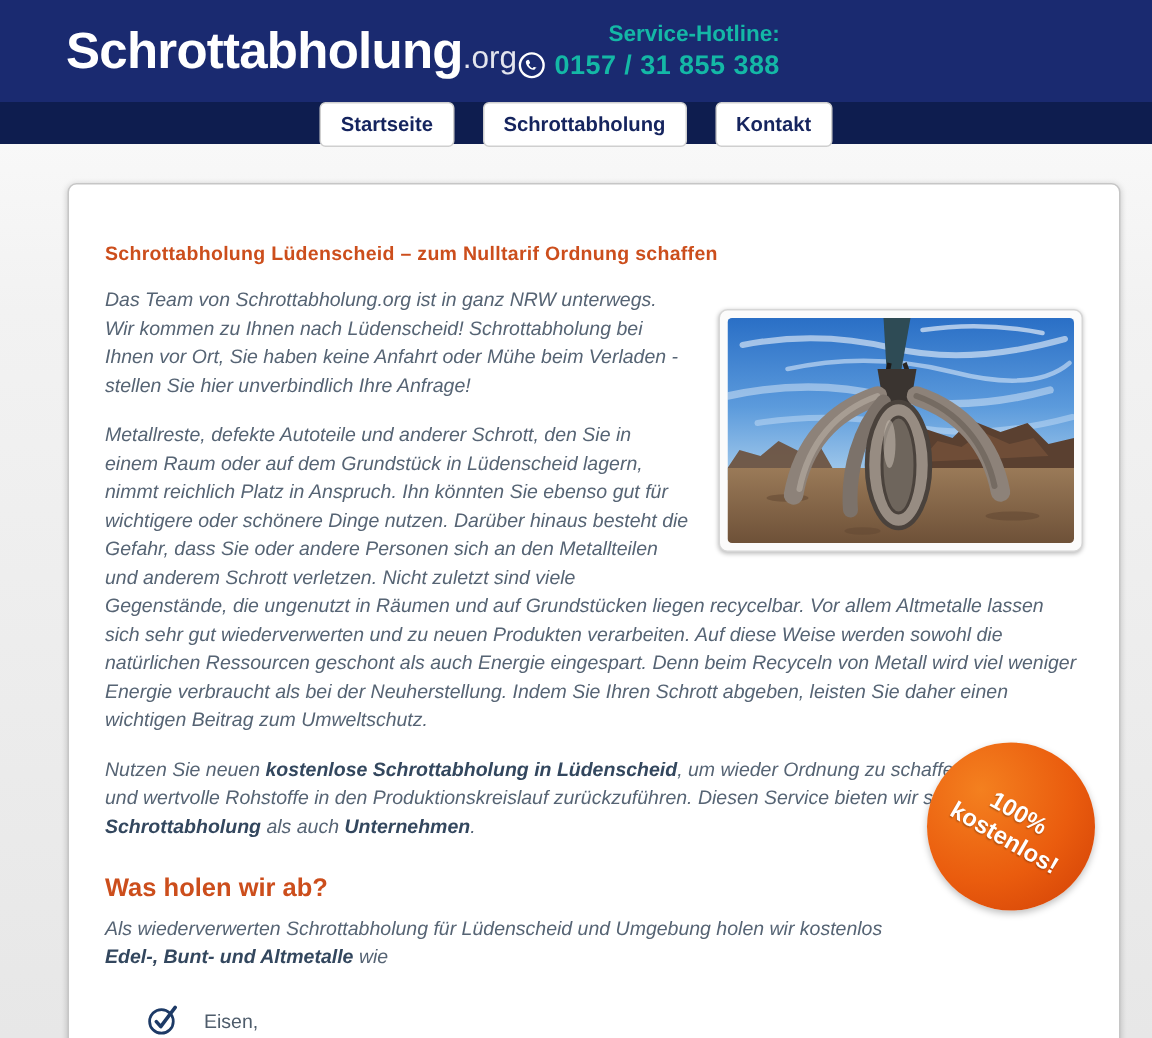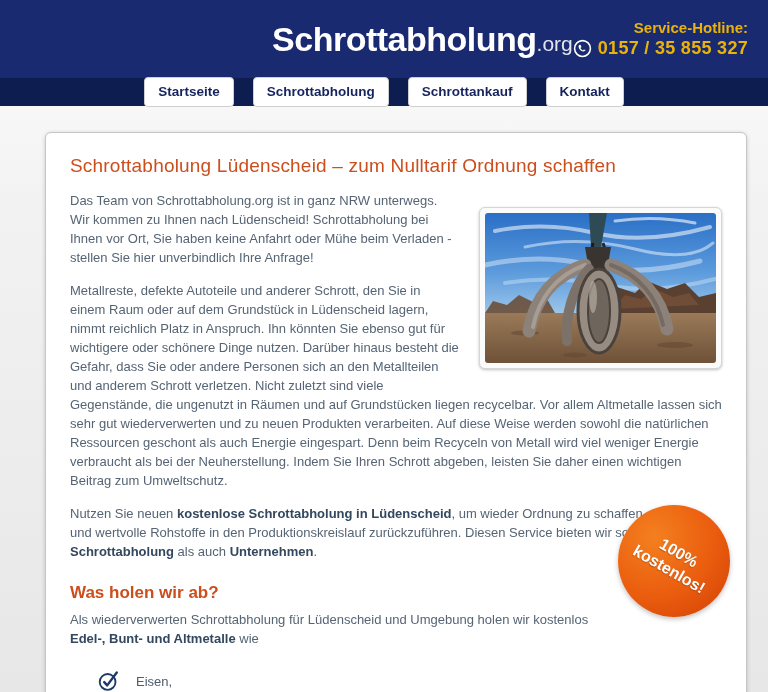--- a/index.html
+++ b/index.html
@@ -9,59 +9,59 @@
   }
   *{box-sizing:border-box; margin:0; padding:0;}
   html,body{width:768px; height:692px; overflow:hidden;}
   body{
     font-family:"Liberation Sans", sans-serif;
     background:linear-gradient(180deg,#fdfdfd 0%, #f2f2f2 30%, #e7e7e7 100%);
   }
 
   
   header{
-    height:78px; background:var(--header-bg);
-    display:flex; align-items:center; justify-content:flex-end;
+    height:68px; background:var(--header-bg);
+    display:flex; align-items:center; justify-content:flex-start;
     padding:0 20px 0 44px;
   }
   .logo{color:#fff; cursor:pointer; white-space:nowrap;}
   .logo .brand-name{font-size:34px; font-weight:bold; letter-spacing:-0.5px;}
   .logo .brand-tld{font-size:21px; font-weight:400; color:rgba(255,255,255,.88);}
-  .hotline{color:#eab308; text-align:right; line-height:1.3;}
+  .hotline{color:#14b8a6; text-align:right; line-height:1.3;}
   .hotline-label{font-size:15px; font-weight:bold;}
   .hotline-row{display:flex; align-items:center; justify-content:flex-end; gap:6px;}
   .hotline-number{font-size:18px; font-weight:bold; letter-spacing:.3px; cursor:pointer;}
   .phone-icon{width:19px; height:19px; flex:0 0 auto;}
 
   
   nav{
     height:28px; background:var(--nav-bg);
-    display:flex; align-items:center; justify-content:center; gap:19px;
+    display:flex; align-items:flex-start; justify-content:center; gap:19px;
   }
   .nav-btn{
     background:#fff; color:var(--nav-text);
     border:1px solid #cfcfcf; border-radius:4px;
     font-family:inherit; font-size:13.5px; font-weight:bold;
     padding:7px 13px; cursor:pointer; line-height:1;
   }
 
   
   main{padding:26px 0 0 45px;}
   .card{
     position:relative; width:702px; min-height:620px;
     background:#fff; border:1px solid #c6c6c6; border-radius:6px;
     box-shadow:0 1px 4px rgba(0,0,0,.18);
     padding:22px 24px 30px 24px;
   }
   h1{
-    color:var(--accent-orange); font-size:19px; font-weight:normal;
-    letter-spacing:.2px; margin:0 0 4px 0;
+    color:var(--accent-orange); font-size:13px; font-weight:bold;
+    letter-spacing:.2px; margin:16px 0 4px 0;
   }
   .content{font-size:13px; line-height:19px; color:var(--body-text);}
-  .content p{margin:14px 0;}
+  .content p{margin:14px 0;font-style:italic;}
   .content b{color:var(--bold-text); font-weight:bold;}
 
   
   .photo-frame{
     float:right; width:243px; height:162px;
     margin:16px 0 10px 20px; padding:5px;
     background:#fbfbfb; border:1px solid #d6d6d6; border-radius:6px;
     box-shadow:0 1px 3px rgba(0,0,0,.25);
   }
   .photo-frame svg{display:block; width:231px; height:150px; border-radius:3px;}
@@ -103,29 +103,28 @@
   <div class="logo">
     <span class="brand-name">Schrottabholung</span><span class="brand-tld">.org</span>
   </div>
   <div class="hotline">
     <div class="hotline-label">Service-Hotline:</div>
     <div class="hotline-row">
       <svg class="phone-icon" viewBox="0 0 24 24">
         <circle cx="12" cy="12" r="10" fill="none" stroke="#ffffff" stroke-width="2"></circle>
         <path fill="#ffffff" d="M16.2 14.3l-1.9-.85c-.3-.13-.65-.05-.87.2l-.75.95c-1.35-.7-2.6-1.9-3.28-3.27l.95-.76c.25-.2.33-.57.2-.87L9.7 7.8c-.15-.35-.55-.55-.92-.45-1.1.3-1.9 1.2-1.73 2.35.38 3.1 2.95 5.67 6.05 6.05 1.15.17 2.05-.63 2.35-1.73.1-.37-.1-.77-.45-.92z"></path>
       </svg>
-      <span class="hotline-number">0157 / 35 855 327</span>
+      <span class="hotline-number">0157 / 31 855 388</span>
     </div>
   </div>
 </header>
 
 <nav>
   <button class="nav-btn">Startseite</button>
   <button class="nav-btn">Schrottabholung</button>
-  <button class="nav-btn">Schrottankauf</button>
   <button class="nav-btn">Kontakt</button>
 </nav>
 
 <main>
   <article class="card">
     <h1>Schrottabholung Lüdenscheid – zum Nulltarif Ordnung schaffen</h1>
 
     <div class="content">
       <figure class="photo-frame">
         <svg viewBox="0 0 231 150" preserveAspectRatio="none">

